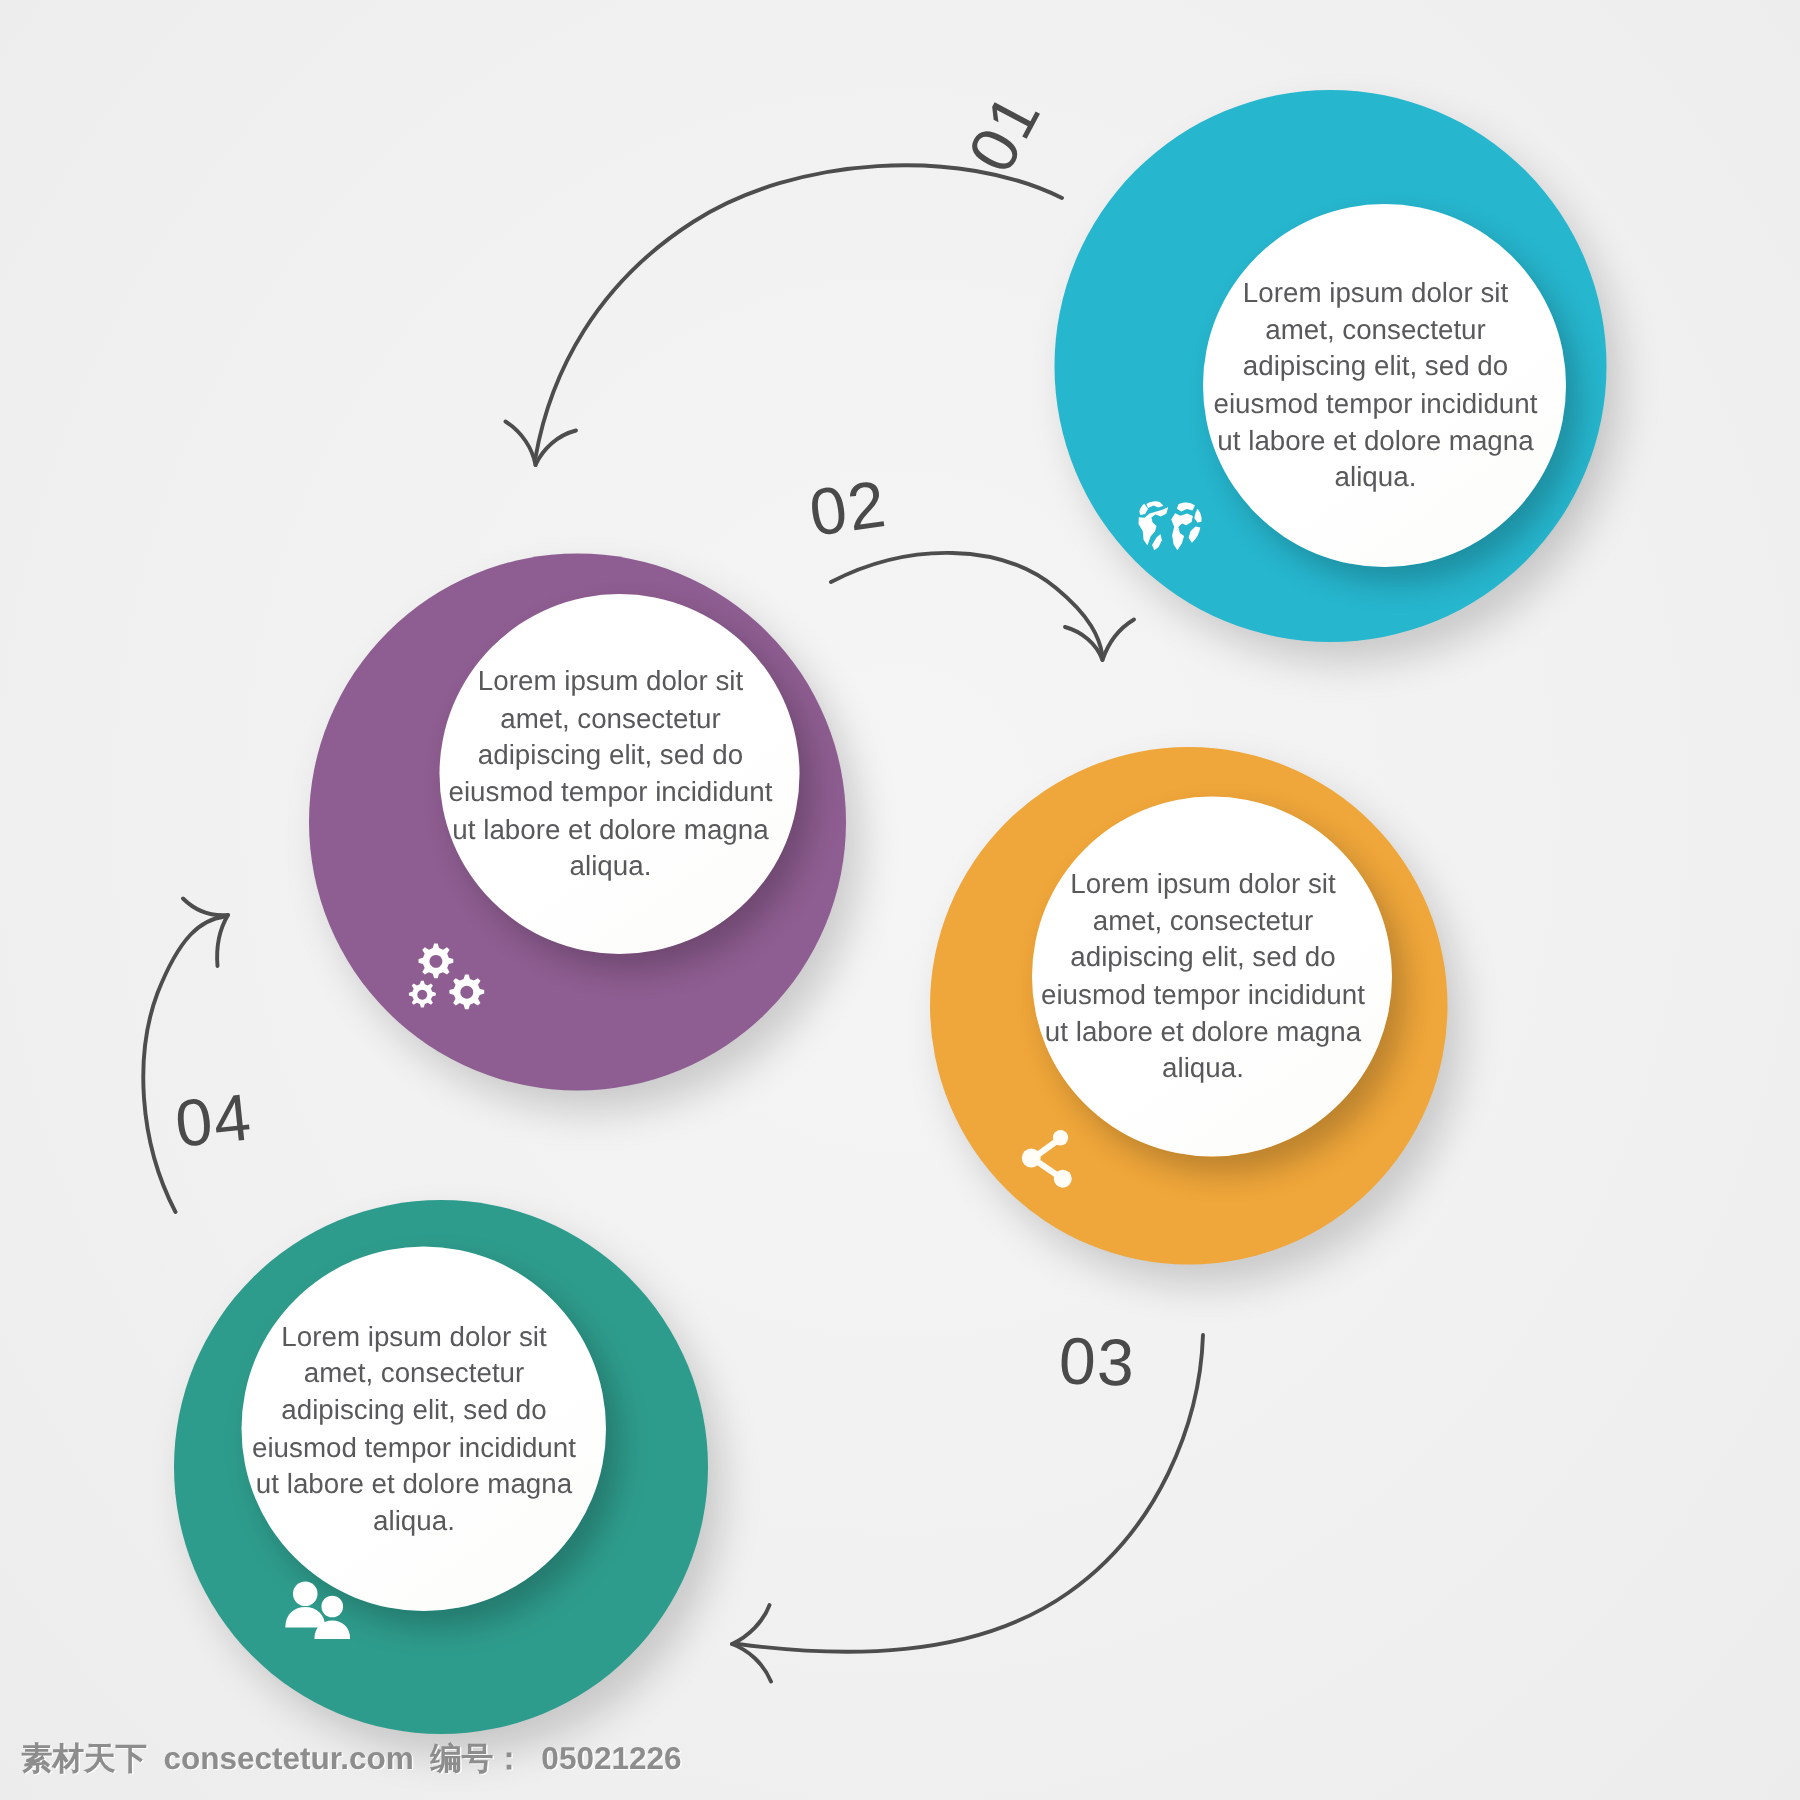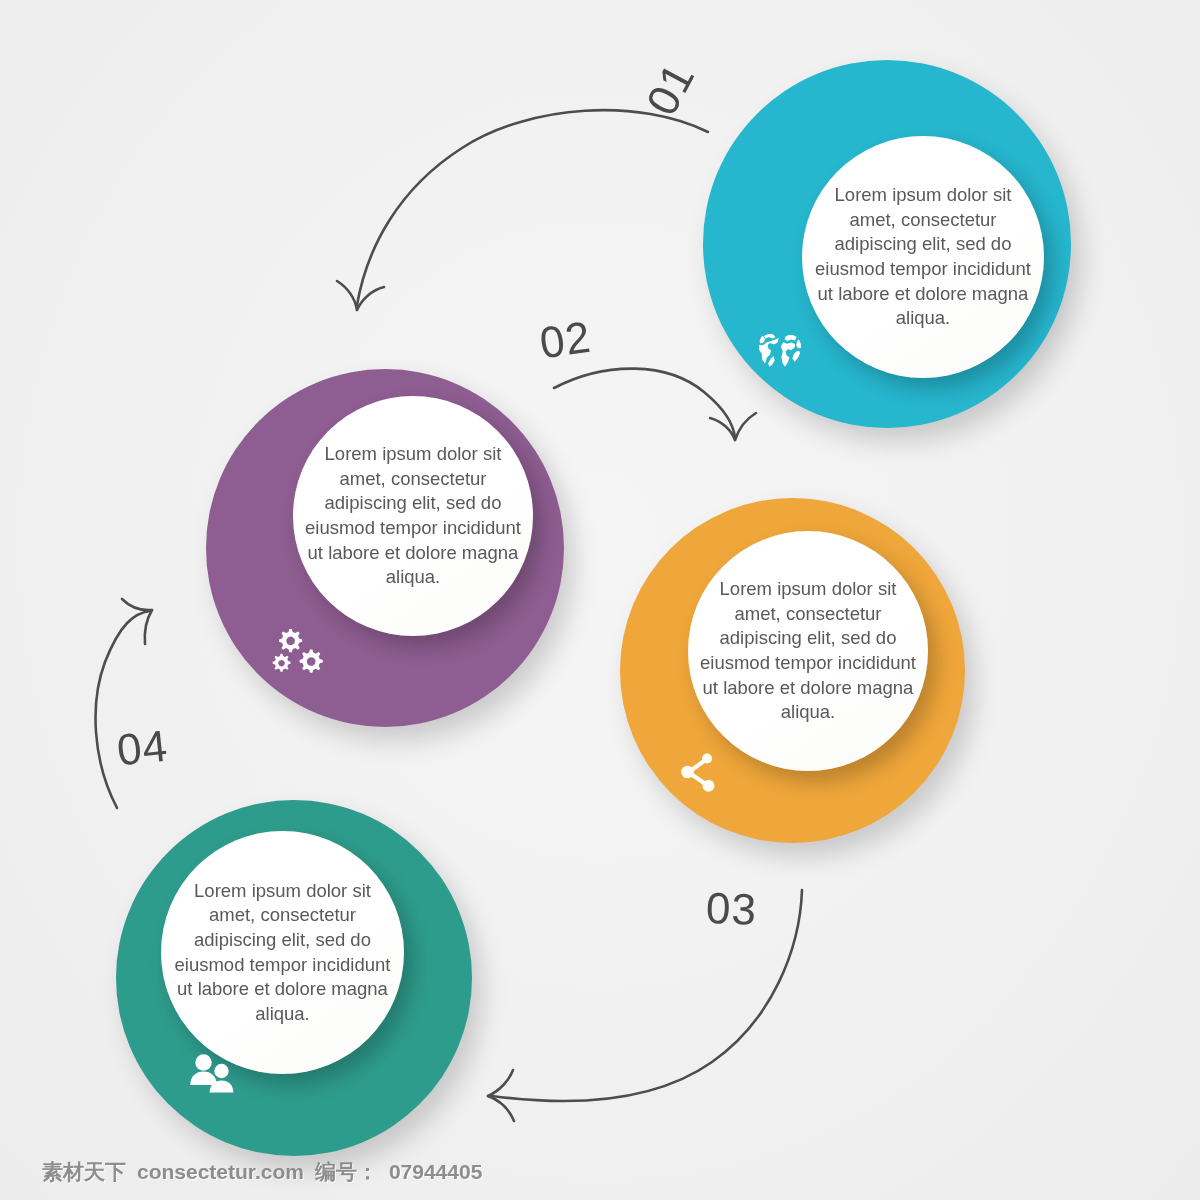--- a/index.html
+++ b/index.html
@@ -30,21 +30,21 @@
     border-radius: 50%;
     box-shadow: 10px 14px 26px rgba(0,0,0,0.17);
   }
   .node-inner {
     position: absolute;
     border-radius: 50%;
     background: linear-gradient(145deg, #ffffff 0%, #ffffff 55%, #fbfbf9 100%);
     box-shadow: 9px 11px 20px rgba(0,0,0,0.22);
     display: flex;
     align-items: center;
-    justify-content: center;
+    justify-content: flex-start;
     box-sizing: border-box;
   }
   .node-text {
     text-align: center;
     color: #59595b;
     line-height: 1.33;
     font-family: "Liberation Sans", sans-serif;
     padding: 0 6px;
   }
   .node-icon {
@@ -108,21 +108,20 @@
     left: 14px;
     bottom: 14px;
     display: flex;
     align-items: baseline;
     gap: 11px;
     color: #8d8d8d;
     font-size: 21px;
     font-family: "Liberation Sans", sans-serif;
     text-shadow: 1px 1px 0 rgba(255,255,255,0.85);
     font-weight: bold;
-    margin-left: 28px;
   }
   #watermark .wm-seg { white-space: nowrap; }
 </style>
 </head>
 <body>
 
 <div id="stage">
 
   <svg id="arrow-layer" viewBox="0 0 1200 1200" xmlns="http://www.w3.org/2000/svg">
 
@@ -227,16 +226,16 @@
         <circle cx="32.5" cy="18.0" r="7.2"></circle>
         <path d="M20.6 39.6 C20.6 31.6 26.0 27.4 32.5 27.4 C39.0 27.4 44.4 31.6 44.4 39.6 Z"></path>
       </svg>
     </div>
   </div>
 
   <div id="watermark">
     <span class="wm-seg">素材天下</span>
     <span class="wm-seg">consectetur.com</span>
     <span class="wm-seg">编号：</span>
-    <span class="wm-seg">07944405</span>
+    <span class="wm-seg">05021226</span>
   </div>
 
 </div>
 
 </body></html>

